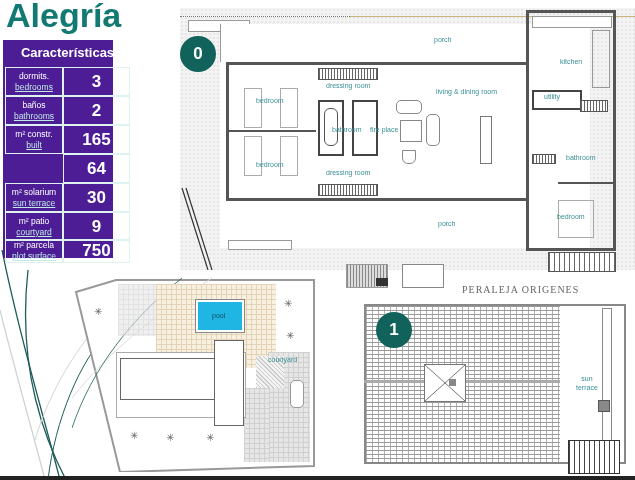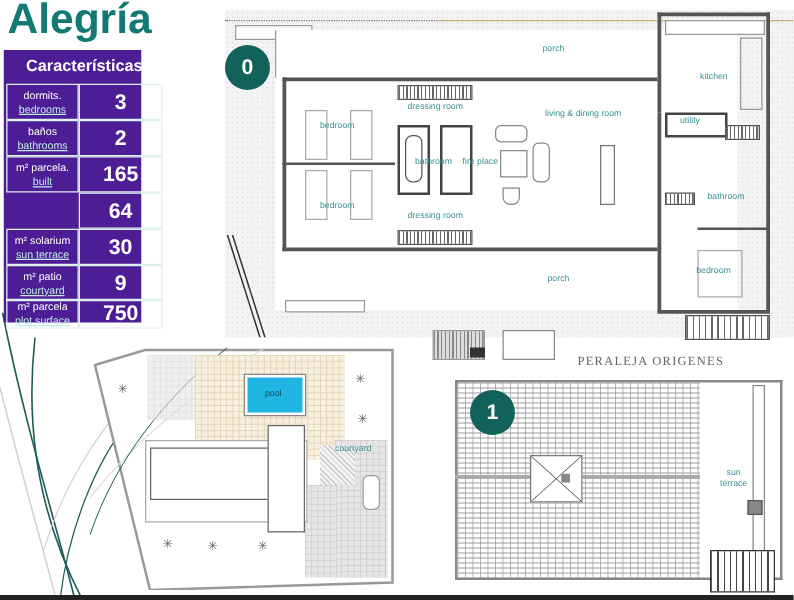--- a/index.html
+++ b/index.html
@@ -49,21 +49,21 @@
   </div>
   <div class="spec-row" style="top:56px;">
     <div class="spec-label">
       <span class="es">baños</span>
       <span class="en">bathrooms</span>
     </div>
     <div class="spec-value">2</div>
   </div>
   <div class="spec-row" style="top:85px;">
     <div class="spec-label">
-      <span class="es">m² parcela.</span>
+      <span class="es">m² constr.</span>
       <span class="en">built</span>
     </div>
     <div class="spec-value">165</div>
   </div>
   <div class="spec-row" style="top:114px;">
     <div class="spec-value">64</div>
   </div>
   <div class="spec-row" style="top:143px;">
     <div class="spec-label">
       <span class="es">m² solarium</span>

